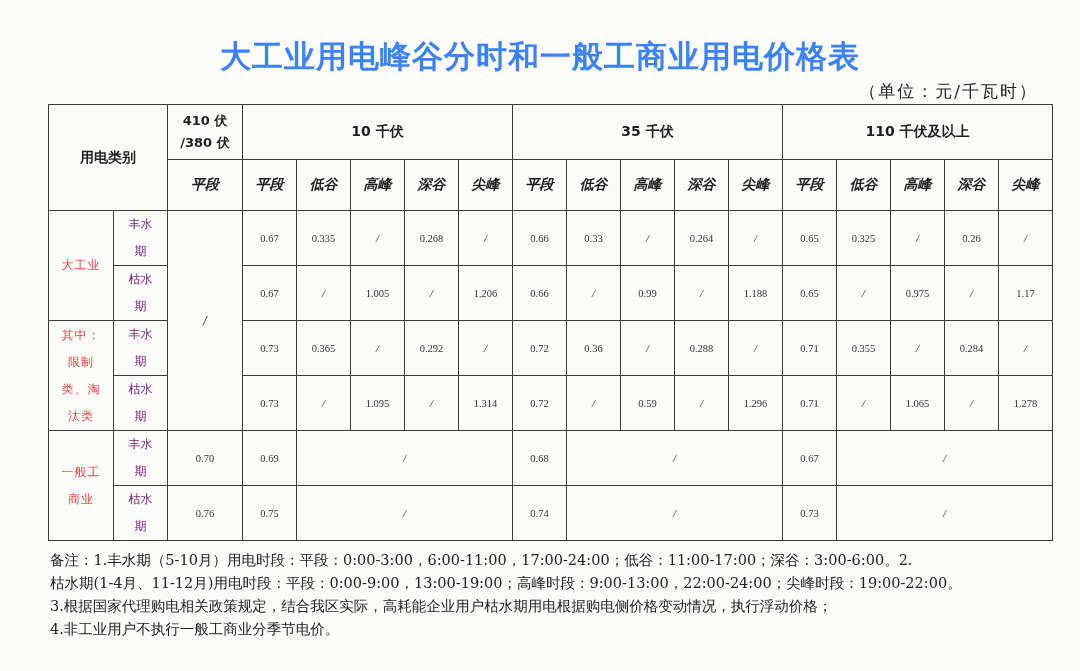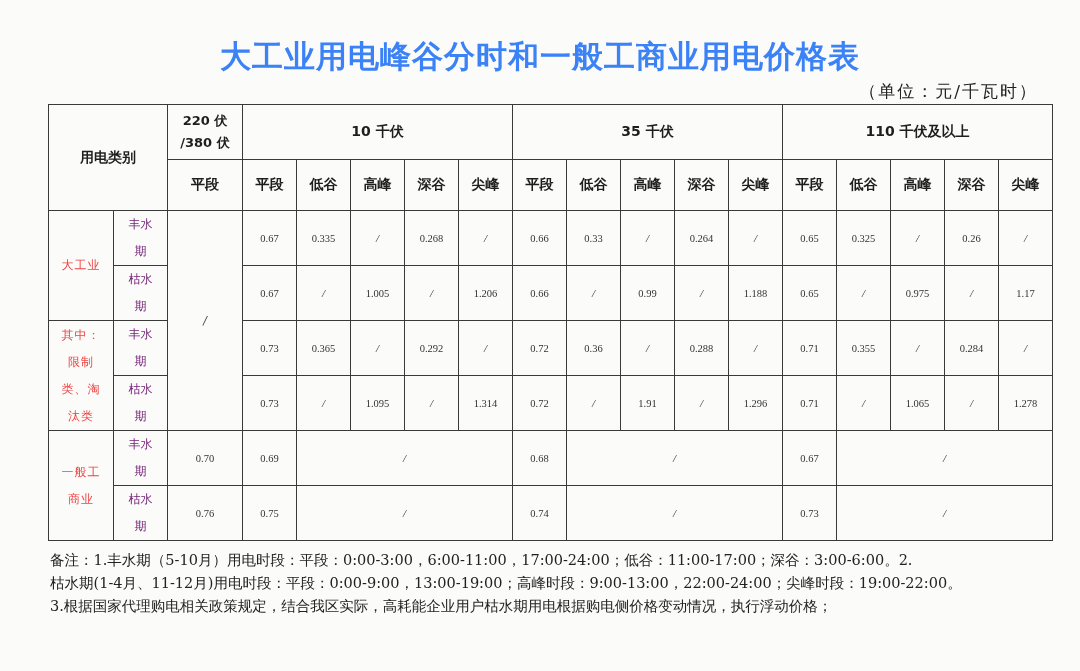--- a/index.html
+++ b/index.html
@@ -25,21 +25,21 @@
     border-collapse: collapse; table-layout: fixed;
     width: 1004px;
   }
   table.price td, table.price th {
     border: 1.5px solid #3a3a3a;
     text-align: center; vertical-align: middle;
     padding: 0; overflow: hidden;
   }
   th { font-family: "DejaVu Sans", sans-serif; font-weight: bold; font-size: 14px; color: #1e1e1e; }
   .hr1 { height: 55px; }
-  .hr2 { height: 51px; }
+  .hr2 { height: 51px; font-style: italic; }
   .dr { height: 55px; }
   .num { font-size: 10.5px; font-family: "Liberation Serif", serif; color: #333; }
   .slash { font-size: 11px; color: #333; font-style: italic; }
   .cat { font-size: 12px; line-height: 27px; letter-spacing: 1px; color: #ef4444; }
   .season { font-size: 12px; line-height: 27px; color: #701a75; }
   .hv { font-size: 13px; line-height: 22px; }
   .notes {
     position: absolute; left: 50px; top: 549px; width: 1010px;
     font-size: 14.5px; line-height: 23px; color: #222;
     font-family: "DejaVu Serif", serif;
@@ -71,21 +71,21 @@
     <col style="width:54px">
       <col style="width:54px">
       <col style="width:54px">
       <col style="width:54px">
       <col style="width:54px">
   </colgroup>
   <tbody>
       <tr class="hr1">
     <th colspan="2" rowspan="2">用电类别</th>
     <th class="hv">
-      <div>220 伏</div>
+      <div>410 伏</div>
       <div>/380 伏</div>
     </th>
     <th colspan="5">10 千伏</th>
     <th colspan="5">35 千伏</th>
     <th colspan="5">110 千伏及以上</th>
   </tr>
   <tr class="hr2">
     <th>平段</th>
     <th>平段</th>
     <th>低谷</th>
@@ -183,21 +183,21 @@
       <div>枯水</div>
       <div>期</div>
     </td>
     <td class="num">0.73</td>
     <td class="num slash">/</td>
     <td class="num">1.095</td>
     <td class="num slash">/</td>
     <td class="num">1.314</td>
     <td class="num">0.72</td>
     <td class="num slash">/</td>
-    <td class="num">1.91</td>
+    <td class="num">0.59</td>
     <td class="num slash">/</td>
     <td class="num">1.296</td>
     <td class="num">0.71</td>
     <td class="num slash">/</td>
     <td class="num">1.065</td>
     <td class="num slash">/</td>
     <td class="num">1.278</td>
   </tr>
 
   <tr class="dr">
@@ -231,13 +231,14 @@
     <td class="num">0.73</td>
     <td colspan="4" class="num slash">/</td>
   </tr>
 </tbody>
   </table>
 
 <div class="notes">
   <p><span class="lbl">备注：</span><span>1.丰水期（5-10月）用电时段：平段：0:00-3:00，6:00-11:00，17:00-24:00；低谷：11:00-17:00；深谷：3:00-6:00。2.</span></p>
   <p>枯水期(1-4月、11-12月)用电时段：平段：0:00-9:00，13:00-19:00；高峰时段：9:00-13:00，22:00-24:00；尖峰时段：19:00-22:00。</p>
   <p>3.根据国家代理购电相关政策规定，结合我区实际，高耗能企业用户枯水期用电根据购电侧价格变动情况，执行浮动价格；</p>
+  <p>4.非工业用户不执行一般工商业分季节电价。</p>
 </div>
 
 </body></html>

